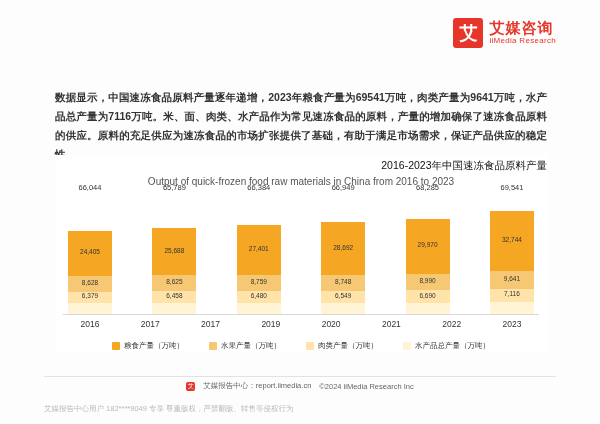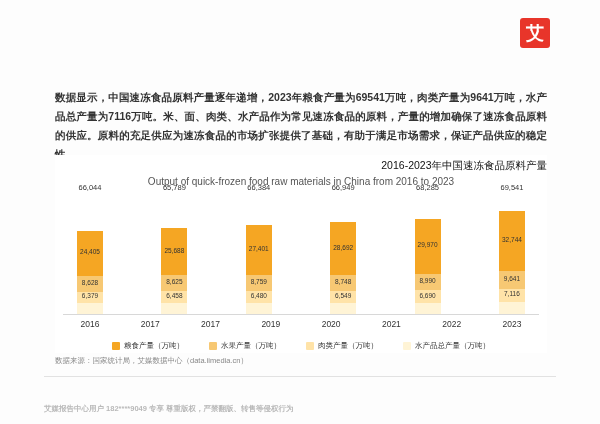--- a/index.html
+++ b/index.html
@@ -127,21 +127,21 @@
   .group {
     position: relative;
     width: 54px;
     height: 100%;
     display: flex;
     align-items: flex-end;
     justify-content: center;
   }
   .stack {
     position: relative;
-    width: 26px;
+    width: 44px;
     display: flex;
     flex-direction: column;
     justify-content: flex-end;
     height: 100%;
   }
   .seg {
     width: 100%;
     position: relative;
   }
   .seg .seg-label {
@@ -246,31 +246,34 @@
     line-height: 9px;
     text-align: center;
     display: inline-block;
   }
   .watermark {
     position: absolute;
     left: 44px;
     top: 404px;
     font-size: 7.5px;
     color: #b9b9b9;
-    font-weight: bold;
   }
 </style>
 </head>
 <body>
 
 <div class="page">
 
 
   <div class="brand">
     <div class="brand-mark">艾</div>
+    <div class="brand-text">
+      <div class="brand-cn">艾媒咨询</div>
+      <div class="brand-en">iiMedia Research</div>
+    </div>
   </div>
 
   <div class="paragraph">数据显示，中国速冻食品原料产量逐年递增，2023年粮食产量为69541万吨，肉类产量为9641万吨，水产品总产量为7116万吨。米、面、肉类、水产品作为常见速冻食品的原料，产量的增加确保了速冻食品原料的供应。原料的充足供应为速冻食品的市场扩张提供了基础，有助于满足市场需求，保证产品供应的稳定性。</div>
 
   <div class="chart-card">
     <div class="chart-title">2016-2023年中国速冻食品原料产量</div>
     <div class="chart-subtitle">Output of quick-frozen food raw materials in China from 2016 to 2023</div>
 
     <div class="plot">
       <div class="bars" id="bars">
@@ -392,19 +395,23 @@
           <span class="swatch sw2"></span>
           <span>肉类产量（万吨）</span>
         </div>
         <div class="legend-item">
           <span class="swatch sw3"></span>
           <span>水产品总产量（万吨）</span>
         </div>
       </div>
   </div>
 
-  <div class="source">数据来源：国家统计局，艾媒数据中心（data.iimedia.cn）</div>
 
   <div class="footer-rule"></div>
+  <div class="footer">
+    <span class="f-mark">艾</span>
+    <span>艾媒报告中心：report.iimedia.cn</span>
+    <span>©2024  iiMedia Research Inc</span>
+  </div>
 
   <div class="watermark">艾媒报告中心用户 182****9049 专享 尊重版权，严禁翻版、转售等侵权行为</div>
 
 </div>
 
 </body></html>

